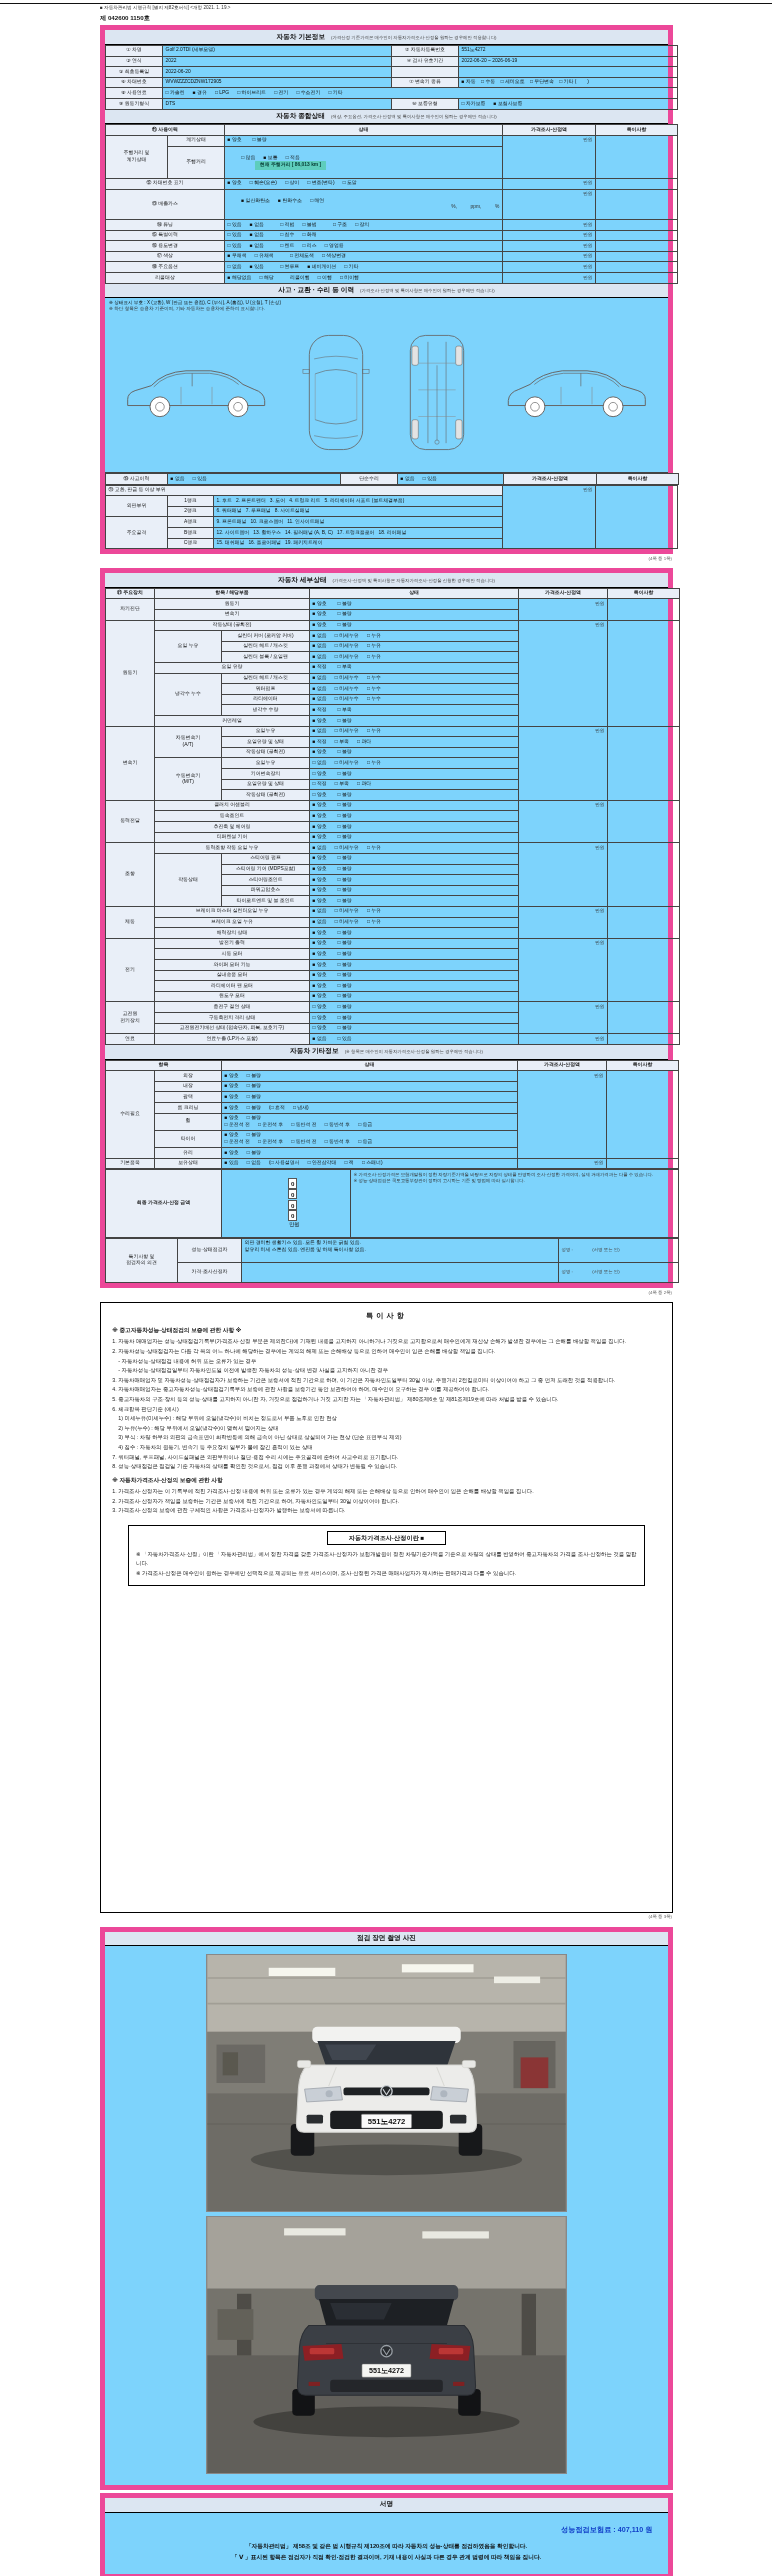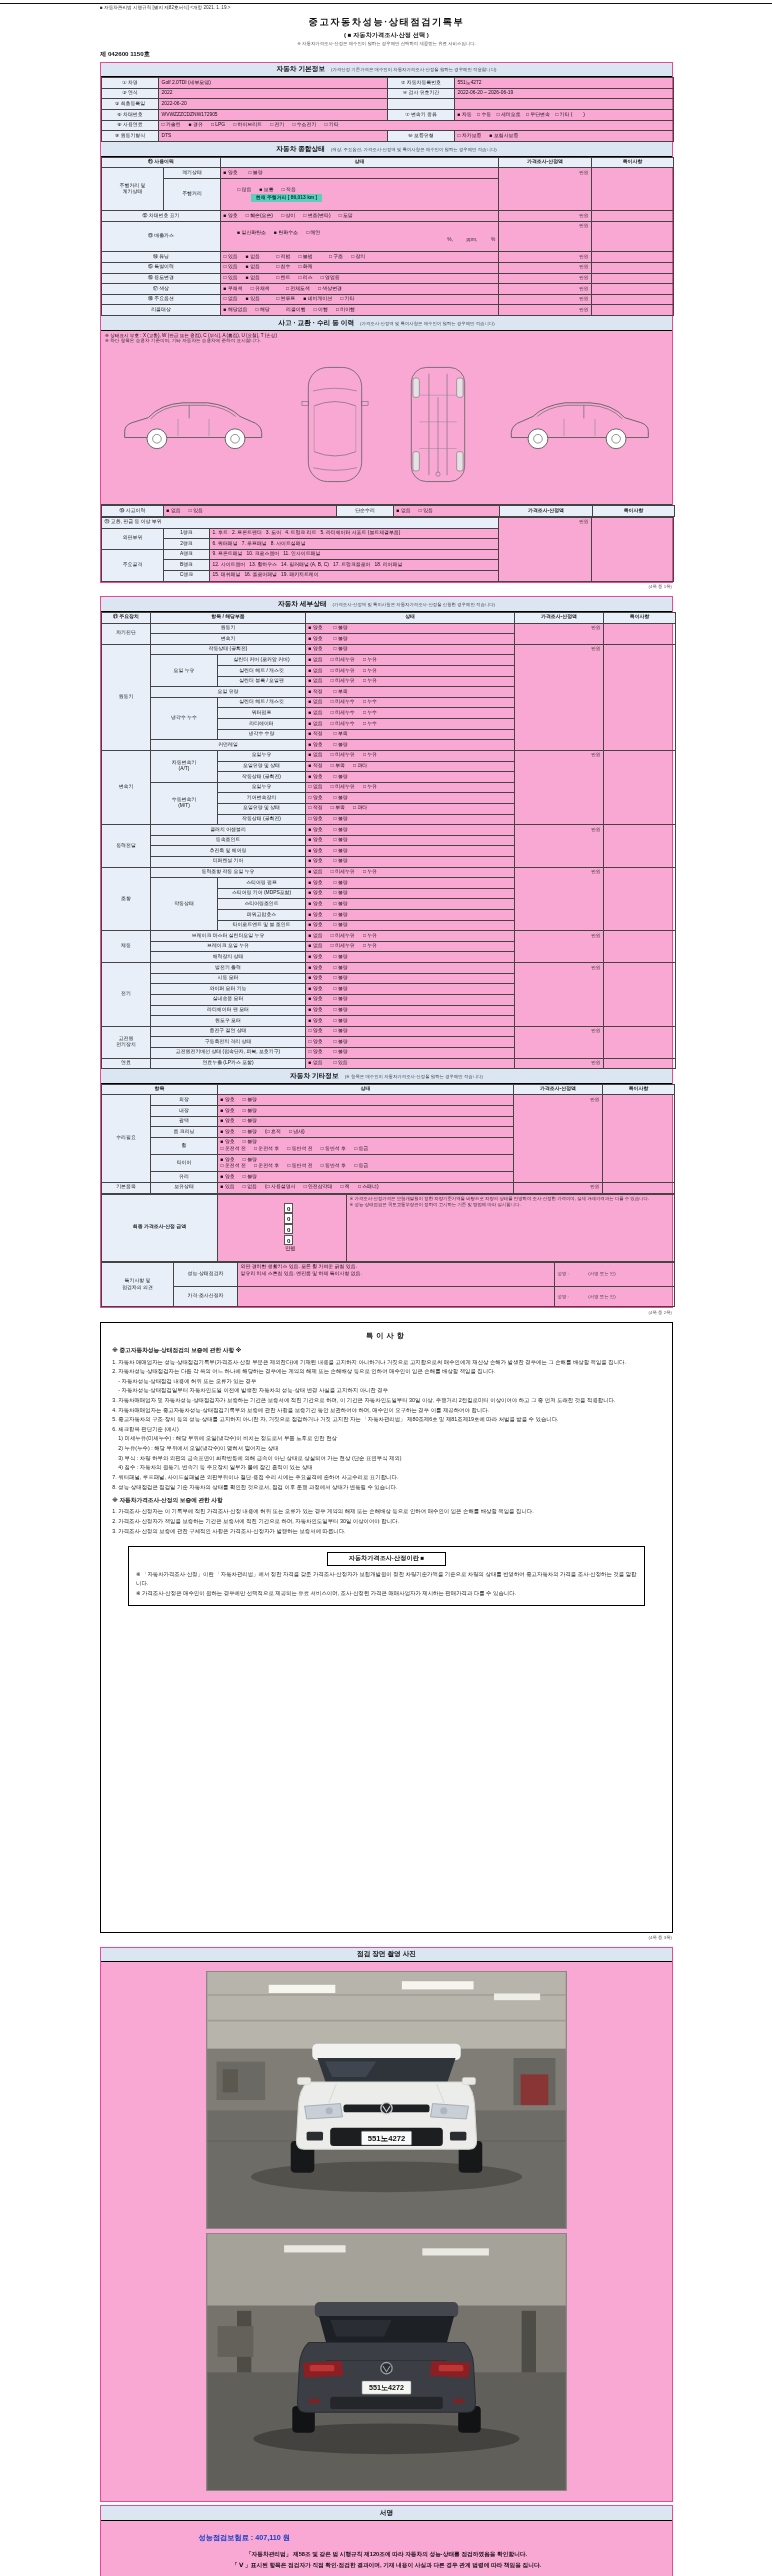--- a/index.html
+++ b/index.html
@@ -7,21 +7,21 @@
   body { height:2576px; overflow:hidden; background:#ffffff; color:#111;
          font-family:"Liberation Sans","DejaVu Sans",sans-serif; }
   .top-rule { border-top:1.5px solid #111; width:100%; margin-top:3.1px; }
   .doc { width:573px; margin:0 auto; }
   .form-ref { font-size:4.6px; color:#333; margin-top:1px; }
   .title-block { text-align:center; margin:6.2px 0 1px; }
   .doc-title { font-size:9.3px; font-weight:bold; letter-spacing:1.5px; }
   .doc-subtitle { font-size:6.2px; font-weight:bold; margin-top:2.1px; }
   .doc-subnote { font-size:4.4px; color:#555; margin-top:1px; }
   .doc-no { font-size:6.2px; font-weight:bold; margin:4.1px 0 2.1px; }
-  .box { border:1px solid #ec4899; background:#f9a8d4; }
+  .box { border:5px solid #ec4899; background:#7dd3fc; }
   .gap { height:3.1px; }
   .page-mark { text-align:right; font-size:4.4px; color:#666; margin:1.5px 1px 7.2px; }
   .sec-bar { background:#dce6f2; border-bottom:0.8px solid #000; text-align:center;
              padding:2.6px 0 2.1px; font-size:6.7px; font-weight:bold; }
   .sec-bar .sec-note { font-size:4.4px; font-weight:normal; color:#444; margin-left:4.1px; }
   table { border-collapse:collapse; width:100%; table-layout:fixed; }
   td { border:0.5px solid #444; font-size:4.9px; padding:1.5px 2.6px; vertical-align:middle;
        white-space:pre-wrap; word-break:break-all; line-height:1.35; }
   .lbl { background:#e9eff8; text-align:center; }
   .hdr { background:#e9eff8; text-align:center; font-weight:bold; }
@@ -42,39 +42,34 @@
   .notice-box { border:1px solid #000; padding:8.2px 11.3px; min-height:611px; }
   .notice-title { text-align:center; font-size:7.2px; font-weight:bold; letter-spacing:3.1px; margin-bottom:6.2px; }
   .notice-head { font-size:5.7px; font-weight:bold; margin:5.2px 0 2.1px; }
   .notice-body { font-size:5.4px; line-height:1.78; white-space:pre-wrap; color:#222; }
   .info-box { border:0.8px solid #000; margin:9.3px 15.5px 2.1px; padding:5.2px 7.2px 6.2px; }
   .info-title { width:fit-content; margin:0 auto 4.1px; border:0.8px solid #000; padding:1.5px 20.6px;
                 font-weight:bold; font-size:6.2px; }
   .photos-body { padding:4.1px 0 6.2px; }
   .photo { display:block; margin:4.1px auto; border:0.5px solid #888; background:#888; }
   .sig-body { padding:7.2px 15.5px 9.3px; }
-  .insurance { text-align:left; font-size:7.2px; font-weight:bold; color:#1240c8;
+  .insurance { text-align:right; font-size:7.2px; font-weight:bold; color:#1240c8;
                margin:5.2px 0 8.2px; padding-left:82px; }
   .sig-line { text-align:center; font-size:5.7px; font-weight:bold; margin:2.6px 0; }
   svg { display:block; }
 </style>
 </head>
 <body>
 
 <div class="top-rule"></div>
 
 <div class="doc">
 
   <div class="form-ref">■ 자동차관리법 시행규칙 [별지 제82호서식] &lt;개정 2021. 1. 19.&gt;</div>
 
-  <div class="title-block">
-    <div class="doc-title">중고자동차성능·상태점검기록부</div>
-    <div class="doc-subtitle">( ■ 자동차가격조사·산정 선택 )</div>
-    <div class="doc-subnote">※ 자동차가격조사·산정은 매수인이 원하는 경우에만 선택하여 제공받는 유료 서비스입니다.</div>
-  </div>
   <div class="doc-no">제 042600 1150호</div>
 
   <div class="box">
 
     <div class="sec-bar">
       <span>자동차 기본정보</span>
       <span class="sec-note">(가격산정 기준가격은 매수인이 자동차가격조사·산정을 원하는 경우에만 적용합니다)</span>
     </div>
     <table>
       <colgroup>

